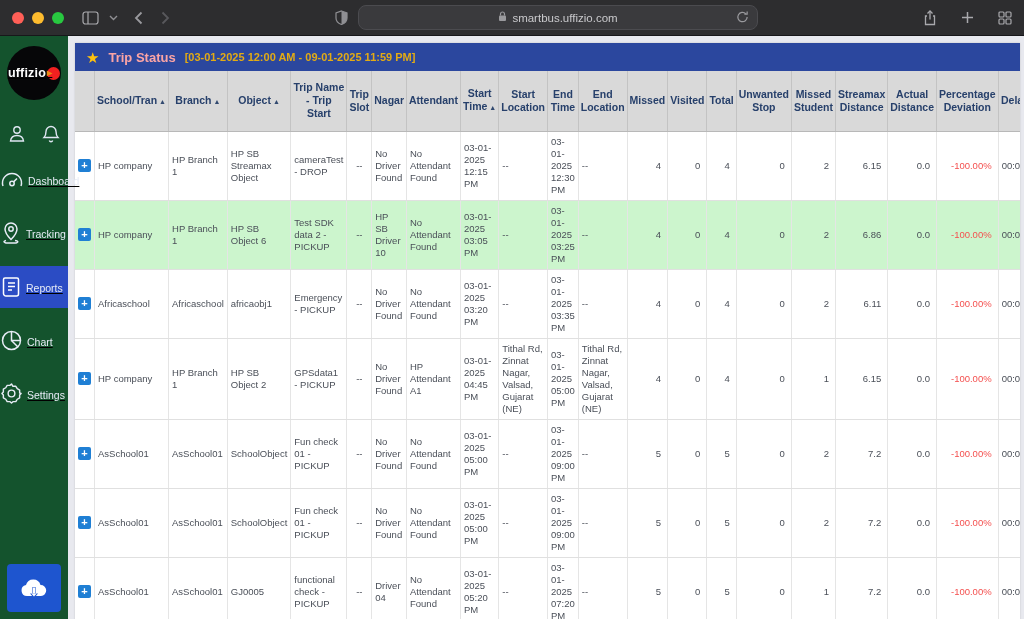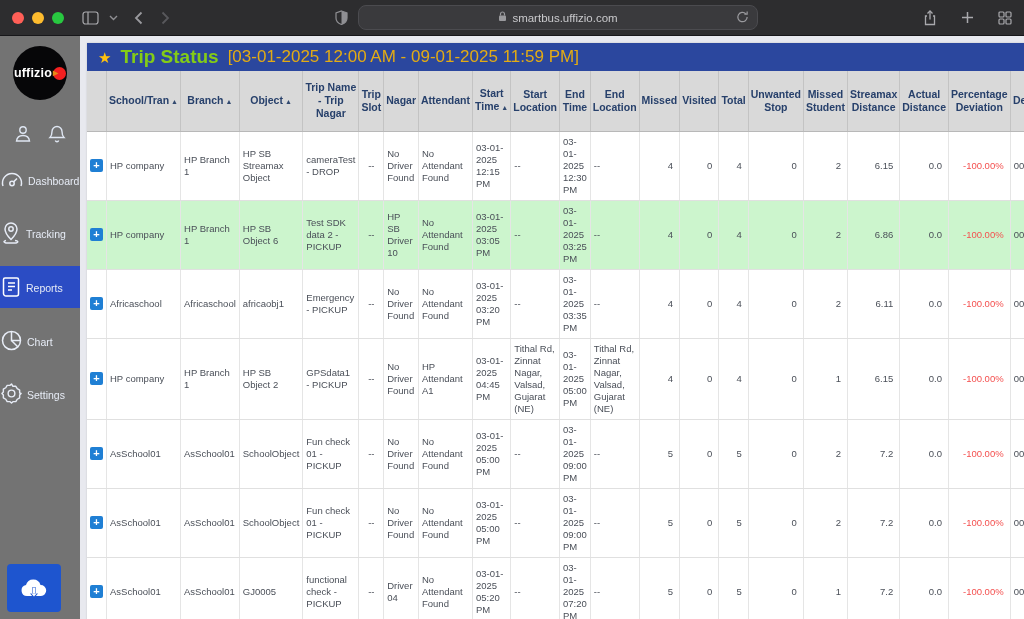--- a/index.html
+++ b/index.html
@@ -12,36 +12,36 @@
   .lights { display:flex; gap:8px; margin-right:8px; }
   .light { width:12px; height:12px; border-radius:50%; }
   .light.red { background:#ff5f57; } .light.yellow { background:#febc2e; } .light.green { background:#28c840; }
   .chrome-btn { color:#a9a9ad; display:flex; align-items:center; }
   .chrome-spacer { flex:1; }
   .urlbar { width:400px; height:25px; background:#3a3a3d; border:1px solid #4b4b4f; border-radius:8px; display:flex; align-items:center; justify-content:center; gap:5px; color:#c9c9cc; font-size:11.5px; position:relative; }
   .urlbar .reload { position:absolute; right:8px; top:4px; }
 
   
   .app { display:flex; height:583px; }
-  .sidebar { width:80px; background:#737373; display:flex; flex-direction:column; align-items:center; position:relative; flex:none; }
+  .sidebar { width:68px; background:#14532d; display:flex; flex-direction:column; align-items:center; position:relative; flex:none;text-decoration:underline; }
   .logo { width:54px; height:54px; border-radius:50%; background:#060608; color:#fff; display:flex; align-items:center; justify-content:center; font-weight:bold; font-size:12.5px; margin-top:10px; letter-spacing:0.2px; }
   .logo .dot { color:#e98a15; font-size:10px; margin-left:1px; }
   .sb-top-icons { display:flex; gap:14px; margin-top:24px; }
   .sb-item { width:100%; padding:9px 0 7px; display:flex; flex-direction:row; align-items:center; gap:4px; color:#e7ecf6; font-size:10.5px; margin-top:12px; cursor:pointer; }
   .sb-item.active { background:#2b4cc4; }
   .sb-cloud { position:absolute; bottom:7px; left:7px; width:54px; height:48px; background:#1e55cf; border-radius:4px; display:flex; align-items:center; justify-content:center; cursor:pointer; }
 
   .content { flex:1; padding:7px 4px 0 7px; }
   .panel { background:#fff; width:945px; overflow:hidden; box-shadow:0 0 2px rgba(0,0,0,.15); }
 
   
   .titlebar { height:28px; background:#2b479e; display:flex; align-items:center; gap:9px; padding:0 11px; }
   .star { color:#ffc20e; font-size:15px; line-height:15px; }
-  .tb-title { color:#84cc16; font-weight:bold; font-size:19px; }
-  .tb-range { color:#e3ab14; font-size:17px; font-weight:normal; }
+  .tb-title { color:#fca5a5; font-weight:bold; font-size:13px; }
+  .tb-range { color:#e3ab14; font-size:11px; font-weight:bold; }
 
   
   table { border-collapse:collapse; table-layout:fixed; font-size:9.5px; color:#4a4f58; }
   thead th { background:#d9d9d9; color:#27406b; font-weight:bold; font-size:10.5px; line-height:13px; border-right:1px solid #c3c3c3; border-bottom:1px solid #b8b8b8; padding:3px 2px; vertical-align:middle; text-align:center; height:60px; overflow:hidden; }
   thead th .sort { font-size:7px; margin-left:2px; color:#31496f; }
   tbody td { border-right:1px solid #e5e5e5; border-bottom:1px solid #e0e0e0; padding:4px 3px; vertical-align:middle; overflow:hidden; line-height:12px; background-clip:padding-box; }
   tbody tr.hl td { background-color:#ccf5cd; }
   td.al-right { text-align:right; padding-right:6px; }
   td.al-center { text-align:center; }
   td.neg { color:#f4504f;margin-top:45px; }
@@ -246,21 +246,21 @@
               <col style="width: 43px;">
               <col style="width: 61px;">
               <col style="width: 29px;">
             </colgroup>
           <thead>
               <tr id="header-row">
                 <th></th>
                 <th><span>School/Tran</span><span class="sort">▲</span></th>
                 <th><span>Branch</span><span class="sort">▲</span></th>
                 <th><span>Object</span><span class="sort">▲</span></th>
-                <th><span>Trip Name - Trip Nagar</span></th>
+                <th><span>Trip Name - Trip Start</span></th>
                 <th><span>Trip Slot</span></th>
                 <th><span>Nagar</span></th>
                 <th><span>Attendant</span></th>
                 <th><span>Start Time</span><span class="sort">▲</span></th>
                 <th><span>Start Location</span></th>
                 <th><span>End Time</span></th>
                 <th><span>End Location</span></th>
                 <th><span>Missed</span></th>
                 <th><span>Visited</span></th>
                 <th><span>Total</span></th>

